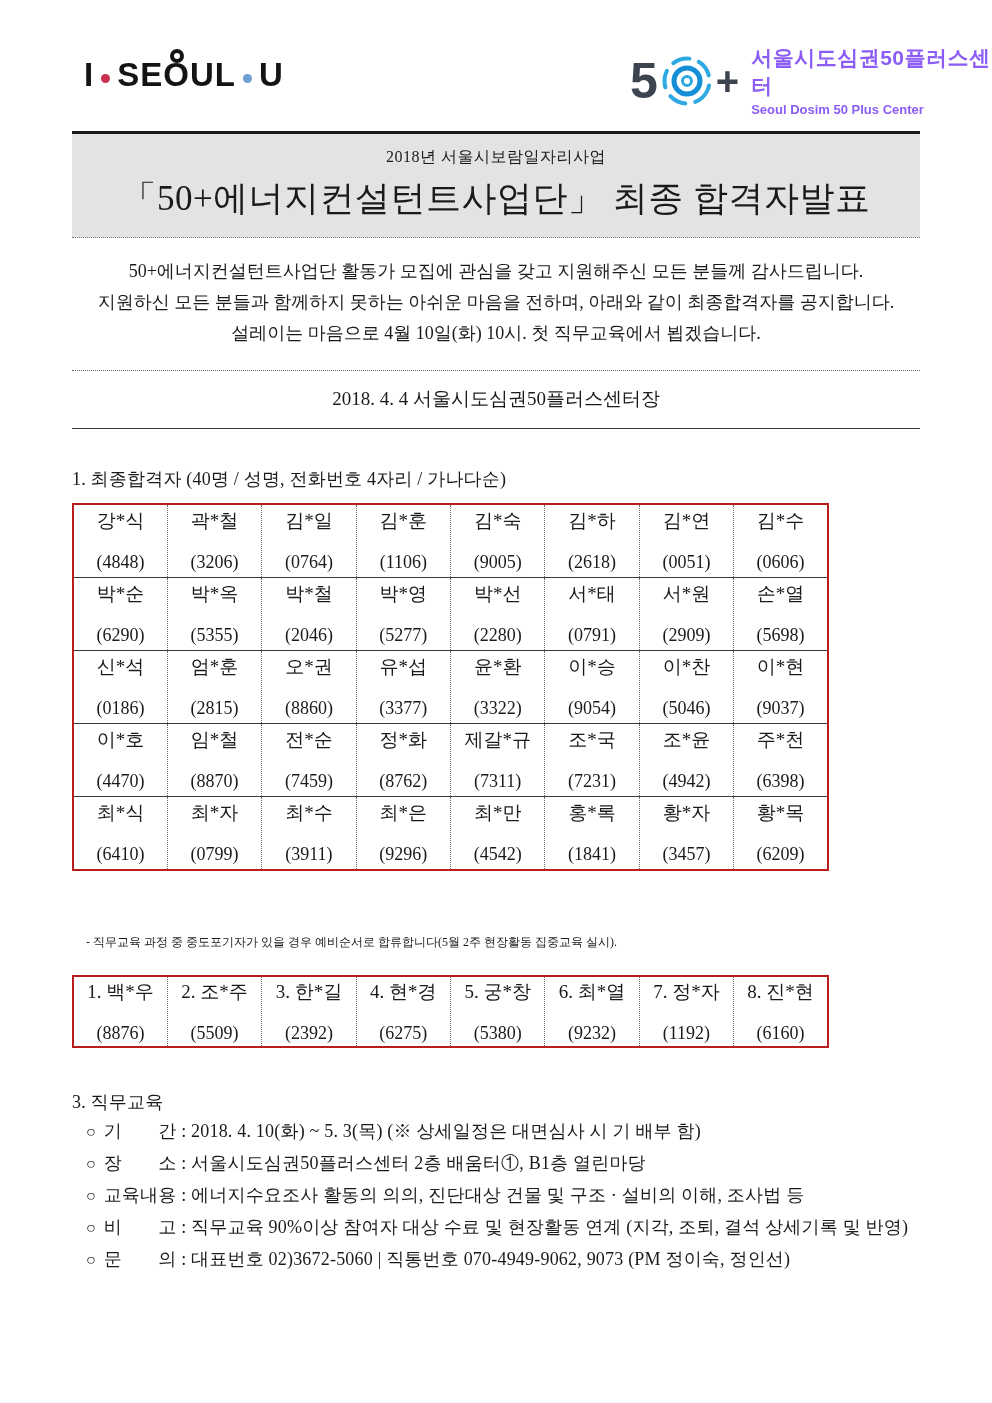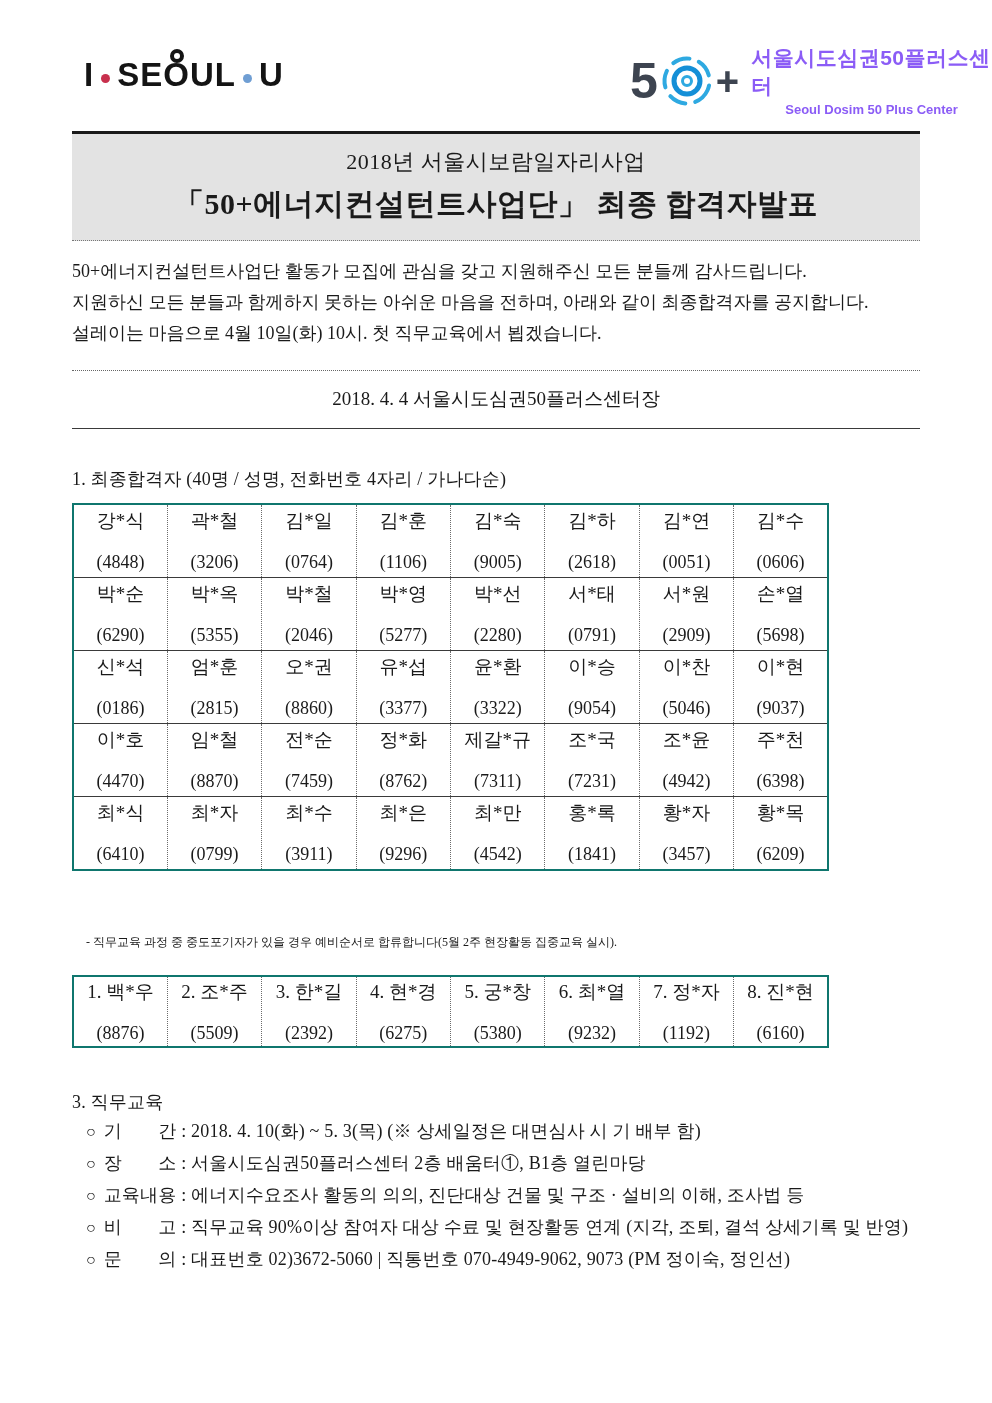--- a/index.html
+++ b/index.html
@@ -19,41 +19,41 @@
   .o-wrap::after{
     content:"";position:absolute;top:-7px;left:50%;transform:translateX(-50%);
     width:6px;height:6px;border:4px solid #141414;border-radius:50%;background:#fff;
   }
   .logo-right{position:absolute;left:630px;top:44px;display:flex;align-items:center;}
   .logo-50plus{display:flex;align-items:center;font-family:"Liberation Sans","DejaVu Sans",sans-serif;font-weight:800;}
   .fifty-five{font-size:50px;line-height:50px;margin-right:2px;}
   .fifty-plus{font-size:40px;line-height:40px;margin-left:2px;}
   .logo-right-text{margin-left:12px;font-family:"Liberation Sans","DejaVu Sans",sans-serif;}
   .logo-right-title{font-size:21px;font-weight:800;letter-spacing:0.5px;}
-  .logo-right-sub{font-size:13px;font-weight:700;margin-top:2px;text-align:center;}
+  .logo-right-sub{font-size:13px;font-weight:700;margin-top:2px;}
   
   .title-box{
     position:absolute;left:72px;top:131px;width:848px;box-sizing:border-box;
     background:#e3e3e3;border-top:3px solid #1a1a1a;border-bottom:1px dotted #777;
     text-align:center;padding:13px 0 15px 0;
   }
-  .title-line1{font-size:22px;letter-spacing:0.5px;}
-  .title-line2{font-size:30px;font-weight:700;margin-top:7px;letter-spacing:0.5px;}
-  
-  .intro{position:absolute;left:72px;top:256px;width:848px;font-size:18px;line-height:31px;}
+  .title-line1{font-size:16px;letter-spacing:0.5px;}
+  .title-line2{font-size:35px;font-weight:400;margin-top:7px;letter-spacing:0.5px;}
+  
+  .intro{position:absolute;left:72px;top:256px;width:848px;text-align:center;font-size:18px;line-height:31px;}
   .rule-dotted{position:absolute;left:72px;top:370px;width:848px;border-top:1px dotted #666;}
   .date-line{position:absolute;left:72px;top:386px;width:848px;text-align:center;font-size:19px;}
   .rule-solid{position:absolute;left:72px;top:428px;width:848px;border-top:1px solid #3a3a3a;}
   
   .sec-heading{position:absolute;left:72px;font-size:18px;letter-spacing:0.2px;}
   .sec2-note{position:absolute;left:86px;font-size:12px;}
   
   table.applicants{
     position:absolute;left:72px;width:757px;border-collapse:collapse;table-layout:fixed;
-    border:2px solid #0f766e;
+    border:2px solid #b91c1c;
   }
   table.applicants td{
     text-align:center;vertical-align:middle;padding:0;
   }
   table.applicants td + td{border-left:1px dotted #6a6a6a;}
   table.applicants tr + tr td{border-top:1px solid #3a3a3a;}
   #table1 td{height:72px;}
   #table2 td{height:69px;}
   .cell-name{font-size:19px;line-height:24px;}
   .cell-phone{font-size:18px;line-height:22px;margin-top:18px;}

